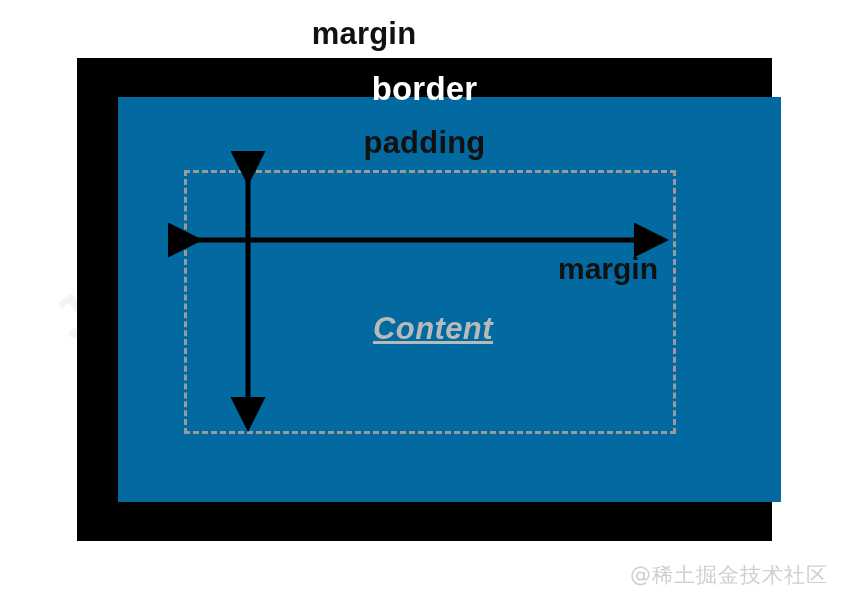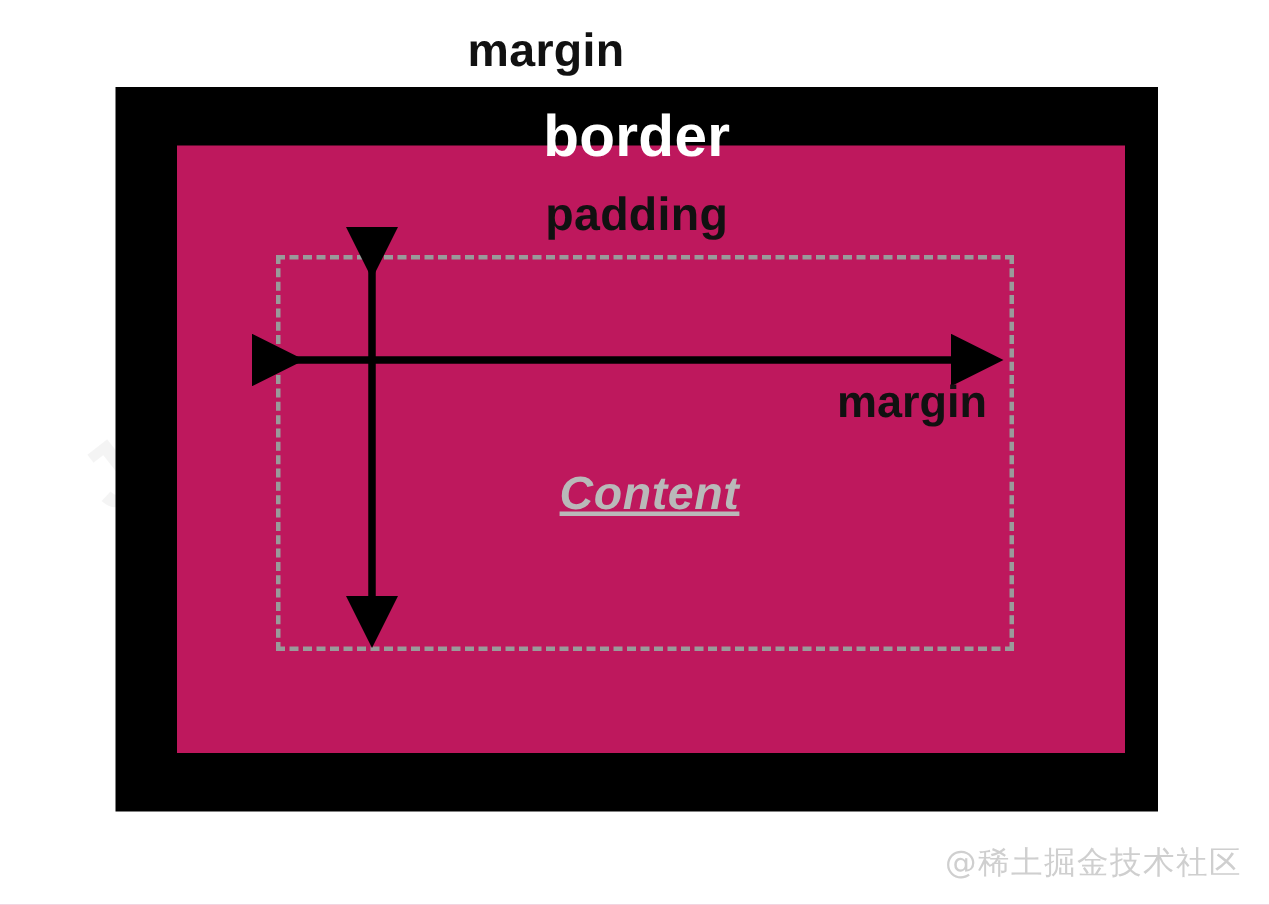--- a/index.html
+++ b/index.html
@@ -56,35 +56,36 @@
     height: 483px;
     background: #000000;
     box-sizing: border-box;
   }
   .label-border {
     position: absolute;
     left: 0;
     top: 12px;
     width: 695px;
     text-align: center;
-    font-size: 39px;
+    font-size: 33px;
     font-weight: 700;
     color: #ffffff;
     letter-spacing: 0.2px;
     z-index: 3;
   }
 
   
   .padding-box {
     position: absolute;
     left: 41px;      
     top: 39px;       
     width: 632px;    
     height: 405px;   
-    background: #be185d;
+    background: #0369a1;
+    padding-left: 31px;
   }
   .label-padding {
     position: absolute;
     left: 0;
     top: 28px;
     width: 613px;
     text-align: center;
     font-size: 31px;
     font-weight: 700;
     color: #111111;

